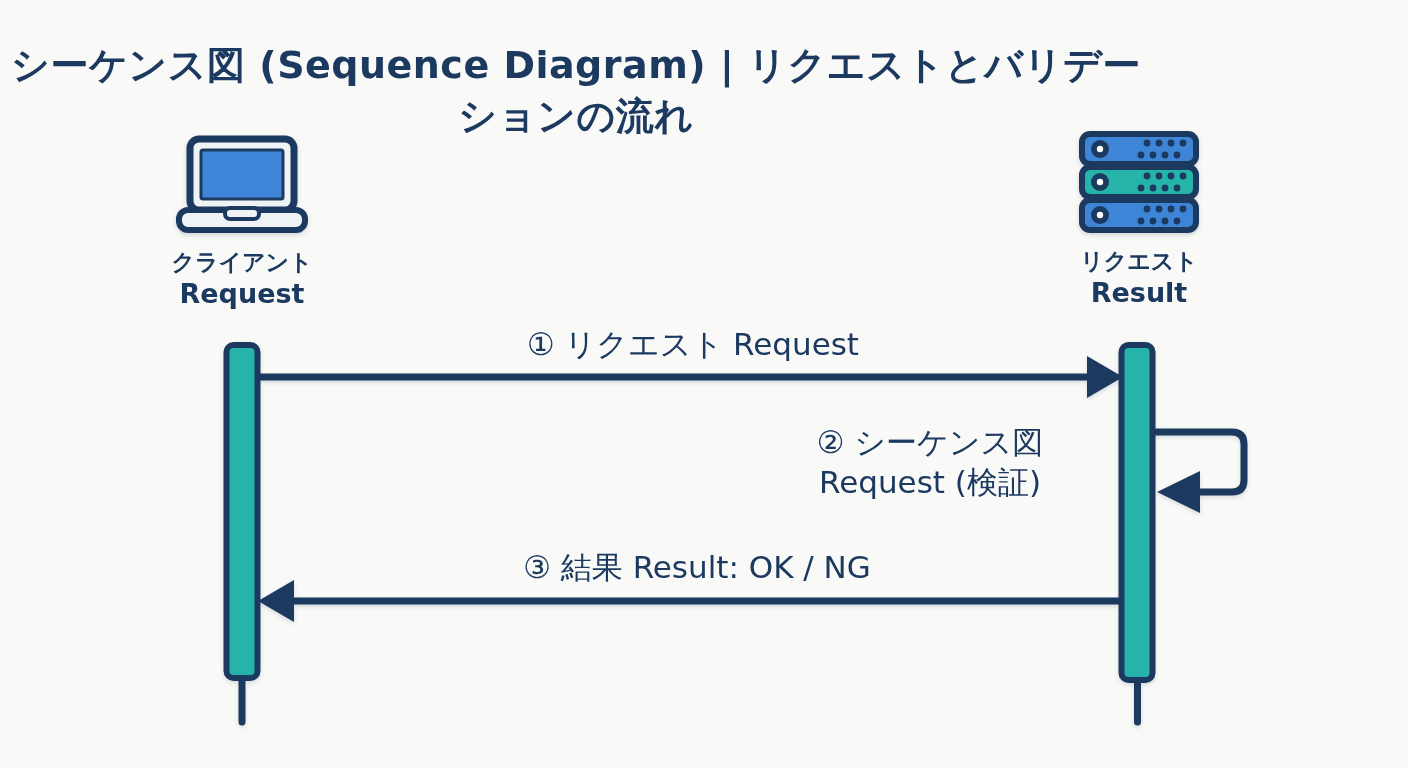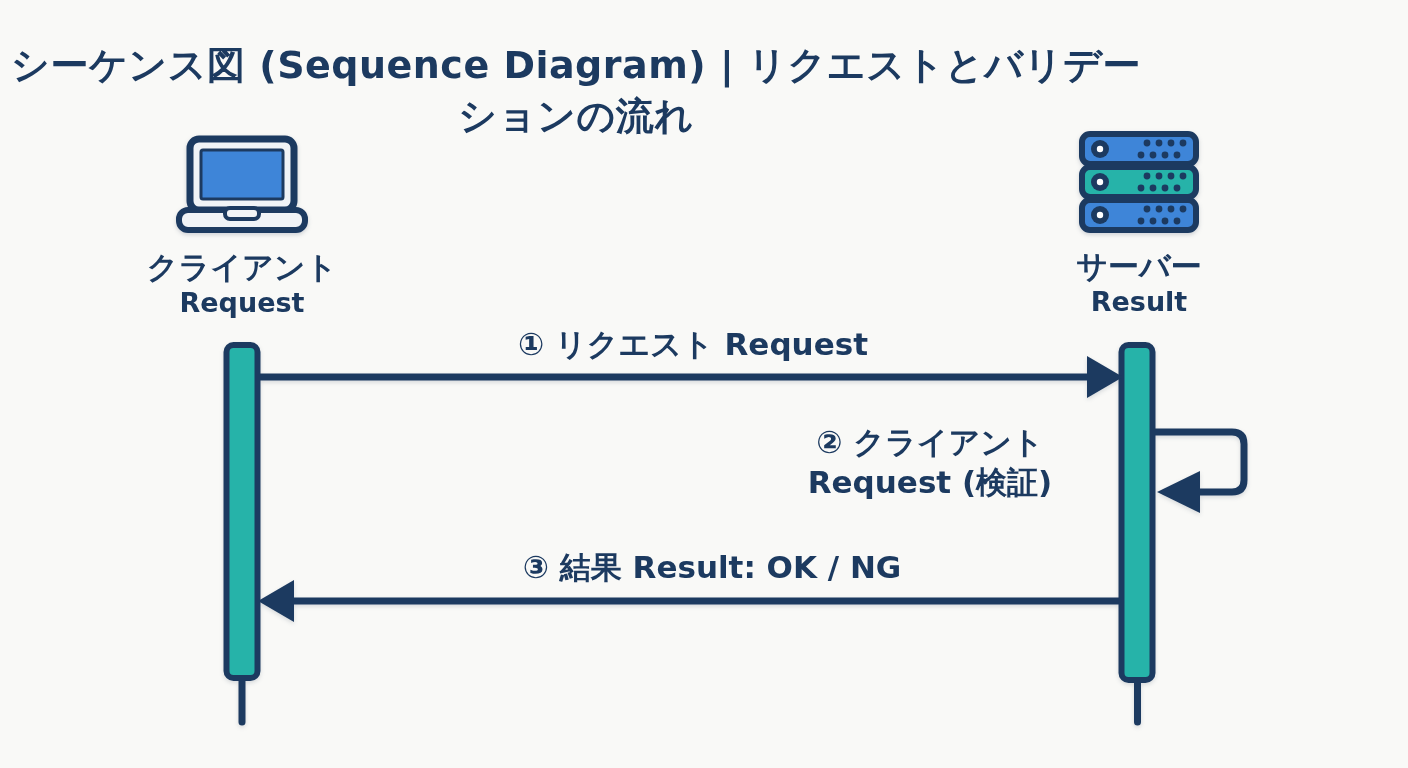--- a/index.html
+++ b/index.html
@@ -19,31 +19,31 @@
     text-align:center;font-size:38px;font-weight:bold;
     letter-spacing:0.5px;color:var(--navy);
   }
   .actor{
     position:absolute;display:flex;flex-direction:column;
     align-items:center;text-align:center;
   }
   .actor-client{left:112px;top:134px;width:260px;}
   .actor-server{left:1009px;top:131px;width:260px;}
   .actor svg{filter:drop-shadow(0 2px 2px rgba(20,40,70,0.18));}
-  .actor .ja{font-size:31px;font-weight:bold;margin-top:15px;line-height:1.2;}
+  .actor .ja{font-size:23px;font-weight:bold;margin-top:15px;line-height:1.2;}
   .actor .en{font-size:27px;font-weight:bold;line-height:1.25;}
   .layer{position:absolute;left:0;top:0;width:1408px;height:768px;
     filter:drop-shadow(0 2px 2px rgba(20,40,70,0.15));}
   .msg{
-    position:absolute;font-size:31px;font-weight:bold;
+    position:absolute;font-size:31px;font-weight:normal;
     text-align:center;color:var(--navy);line-height:1.3;
   }
   .msg-1{left:443px;top:324px;width:500px;}
   .msg-2{left:720px;top:423px;width:420px;line-height:1.28;}
-  .msg-3{left:462px;top:547px;width:500px;}
+  .msg-3{left:447px;top:547px;width:500px;}
   .stroke-navy{stroke:var(--navy);}
   .fill-navy{fill:var(--navy);}
   .fill-teal{fill:var(--teal);}
   .fill-blue{fill:var(--blue);}
   .fill-frame{fill:var(--icon-fill);}
   .no-fill{fill:none;}
 </style>
 </head>
 <body>
 
@@ -94,21 +94,21 @@
         <circle cx="21" cy="84" r="3.2" fill="#ffffff"></circle>
       <circle cx="68" cy="78" r="3.4" class="fill-navy"></circle>
         <circle cx="80" cy="78" r="3.4" class="fill-navy"></circle>
         <circle cx="92" cy="78" r="3.4" class="fill-navy"></circle>
         <circle cx="104" cy="78" r="3.4" class="fill-navy"></circle>
       <circle cx="62" cy="90" r="3.4" class="fill-navy"></circle>
         <circle cx="74" cy="90" r="3.4" class="fill-navy"></circle>
         <circle cx="86" cy="90" r="3.4" class="fill-navy"></circle>
         <circle cx="98" cy="90" r="3.4" class="fill-navy"></circle>
     </svg>
-    <div class="ja">サーバー</div>
+    <div class="ja">リクエスト</div>
     <div class="en">Result</div>
   </div>
 
   <svg class="layer" viewBox="0 0 1408 768" aria-hidden="true">
 
     <line x1="242" y1="678" x2="242" y2="722" class="stroke-navy" stroke-width="7" stroke-linecap="round"></line>
     <rect x="226.5" y="345" width="31" height="333" rx="7" class="fill-teal stroke-navy" stroke-width="6"></rect>
 
     <line x1="1137.5" y1="680" x2="1137.5" y2="722" class="stroke-navy" stroke-width="7" stroke-linecap="round"></line>
     <rect x="1121.5" y="345" width="31" height="335" rx="7" class="fill-teal stroke-navy" stroke-width="6"></rect>
@@ -124,18 +124,18 @@
     </g>
 
     <g>
       <line x1="1121" y1="601" x2="292" y2="601" class="stroke-navy" stroke-width="7"></line>
       <polygon points="294,580 294,622 258,601" class="fill-navy"></polygon>
     </g>
   </svg>
 
   <div class="msg msg-1">① リクエスト Request</div>
   <div class="msg msg-2">
-    <div>② クライアント</div>
+    <div>② シーケンス図</div>
     <div>Request (検証)</div>
   </div>
   <div class="msg msg-3">③ 結果 Result: OK / NG</div>
 
 </div>
 
 </body></html>

